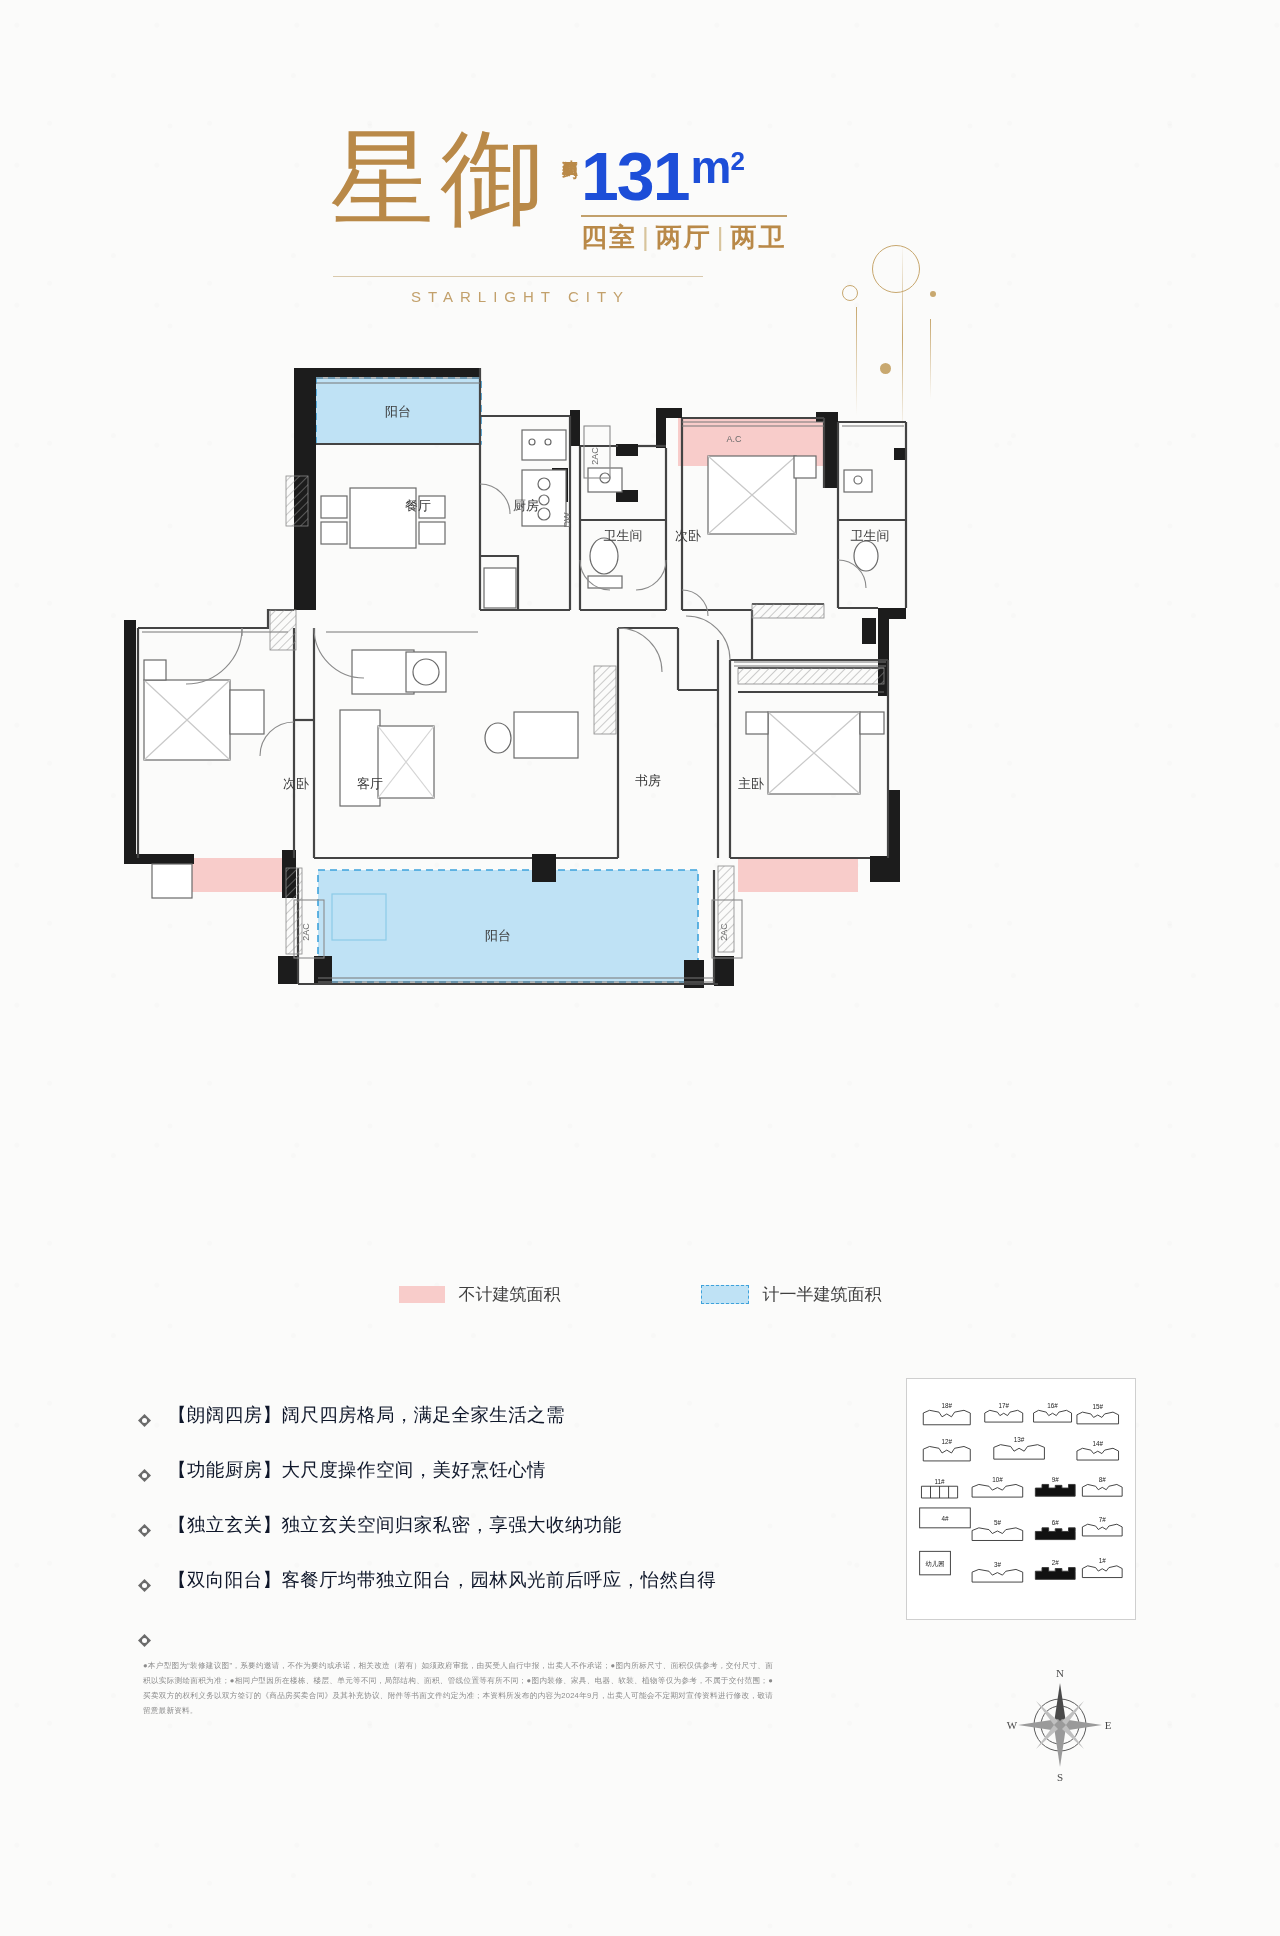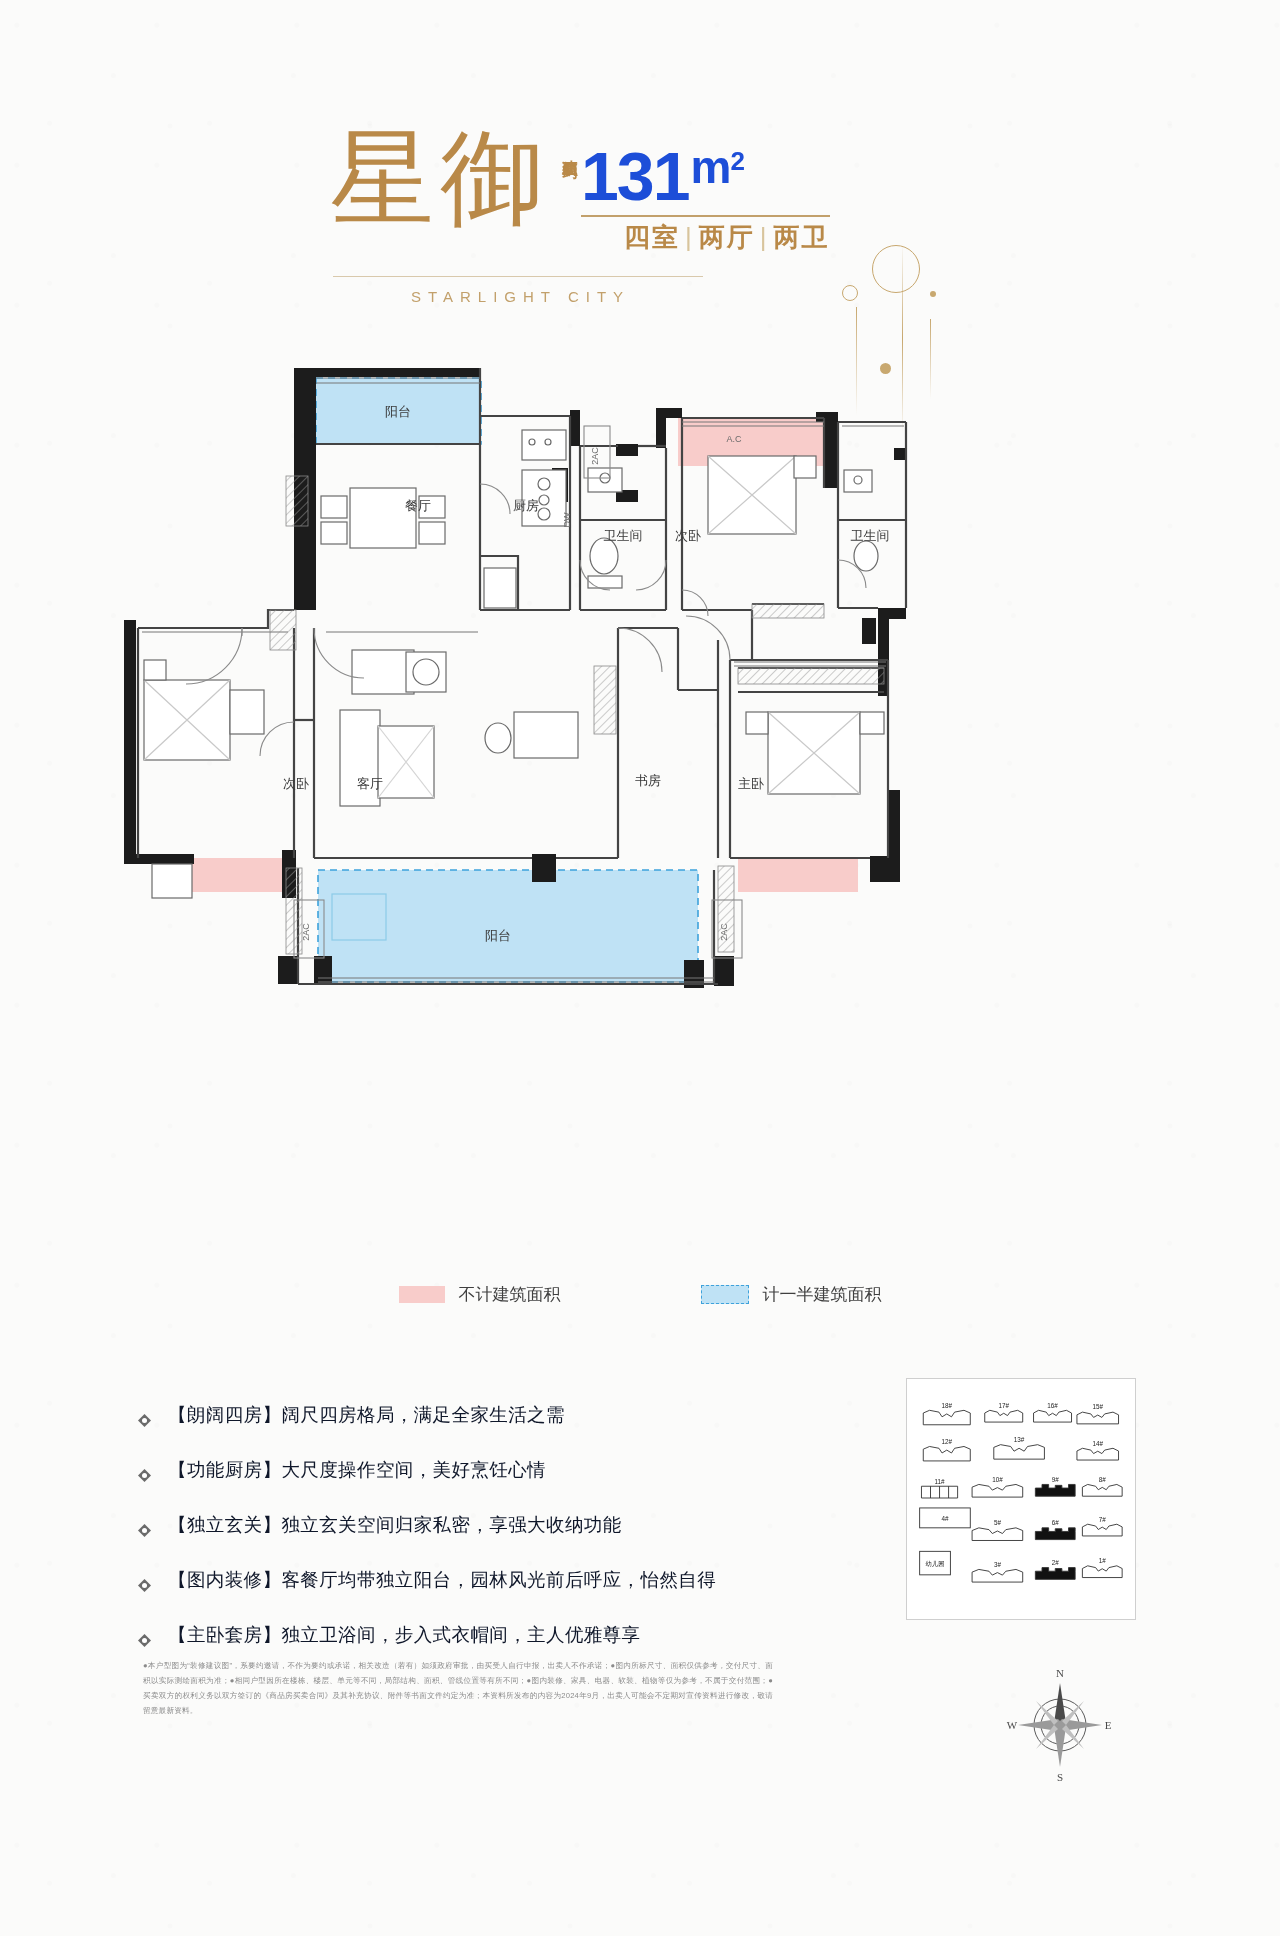--- a/index.html
+++ b/index.html
@@ -37,21 +37,21 @@
   .area-num{
     font-family:"Liberation Sans","DejaVu Sans",sans-serif;
     font-size:68px;line-height:64px;font-weight:700;color:#1d4ed8;
     letter-spacing:-2px;display:flex;align-items:flex-start;
   }
   .area-num sup{font-size:26px;line-height:26px;font-weight:700;margin-left:1px;margin-top:4px;}
   .unit{font-size:46px;line-height:46px;font-weight:700;margin-left:2px;}
   .rule{height:2px;background:#c2a06b;margin:7px 0 6px 0;width:100%;}
   .roomspec{
     font-size:26px;line-height:28px;font-weight:700;color:#b98948;
-    letter-spacing:2px;display:flex;align-items:center;margin-left:43px;
+    letter-spacing:2px;display:flex;align-items:center;
   }
   .roomspec .sep{color:#d8c49c;font-weight:400;margin:0 5px;}
   .starline{
     position:absolute;left:333px;top:160px;width:375px;text-align:center;
     font-size:15px;letter-spacing:7px;color:#c2a06b;
   }
   .hdr-underline{position:absolute;left:333px;top:148px;width:370px;height:1px;background:#d9c9ac;}
 
   
   .deco{position:absolute;right:330px;top:95px;width:130px;height:210px;}
@@ -392,25 +392,24 @@
   <div class="feat">
     <span class="fbullet"></span>
     <span>【功能厨房】大尺度操作空间，美好烹饪心情</span>
   </div>
   <div class="feat">
     <span class="fbullet"></span>
     <span>【独立玄关】独立玄关空间归家私密，享强大收纳功能</span>
   </div>
   <div class="feat">
     <span class="fbullet"></span>
-    <span>【图内装修】客餐厅均带独立阳台，园林风光前后呼应，怡然自得</span>
+    <span>【双向阳台】客餐厅均带独立阳台，园林风光前后呼应，怡然自得</span>
   </div>
   <div class="feat">
     <span class="fbullet"></span>
-    <span>【主卧套房】独立卫浴间，步入式衣帽间，主人优雅尊享</span>
   </div>
 </div>
 
 <div class="siteplan">
   <svg width="226" height="238" viewBox="0 0 250 238" xmlns="http://www.w3.org/2000/svg" id="siteplan-svg">
       <g>
         <path d="M18 25 L24.933333333333334 22 L35.33333333333333 24 L38.8 29.2 L44 26 L49.2 29.2 L52.666666666666664 24 L63.06666666666666 22 L70 25 L70 38 L18 38 Z" fill="#ffffff" stroke="#333333" stroke-width="1"></path>
         <text x="44" y="19" text-anchor="middle" font-size="7" font-family="Liberation Sans, DejaVu Sans, sans-serif" fill="#222222">18#</text>
       </g>
       <g>

